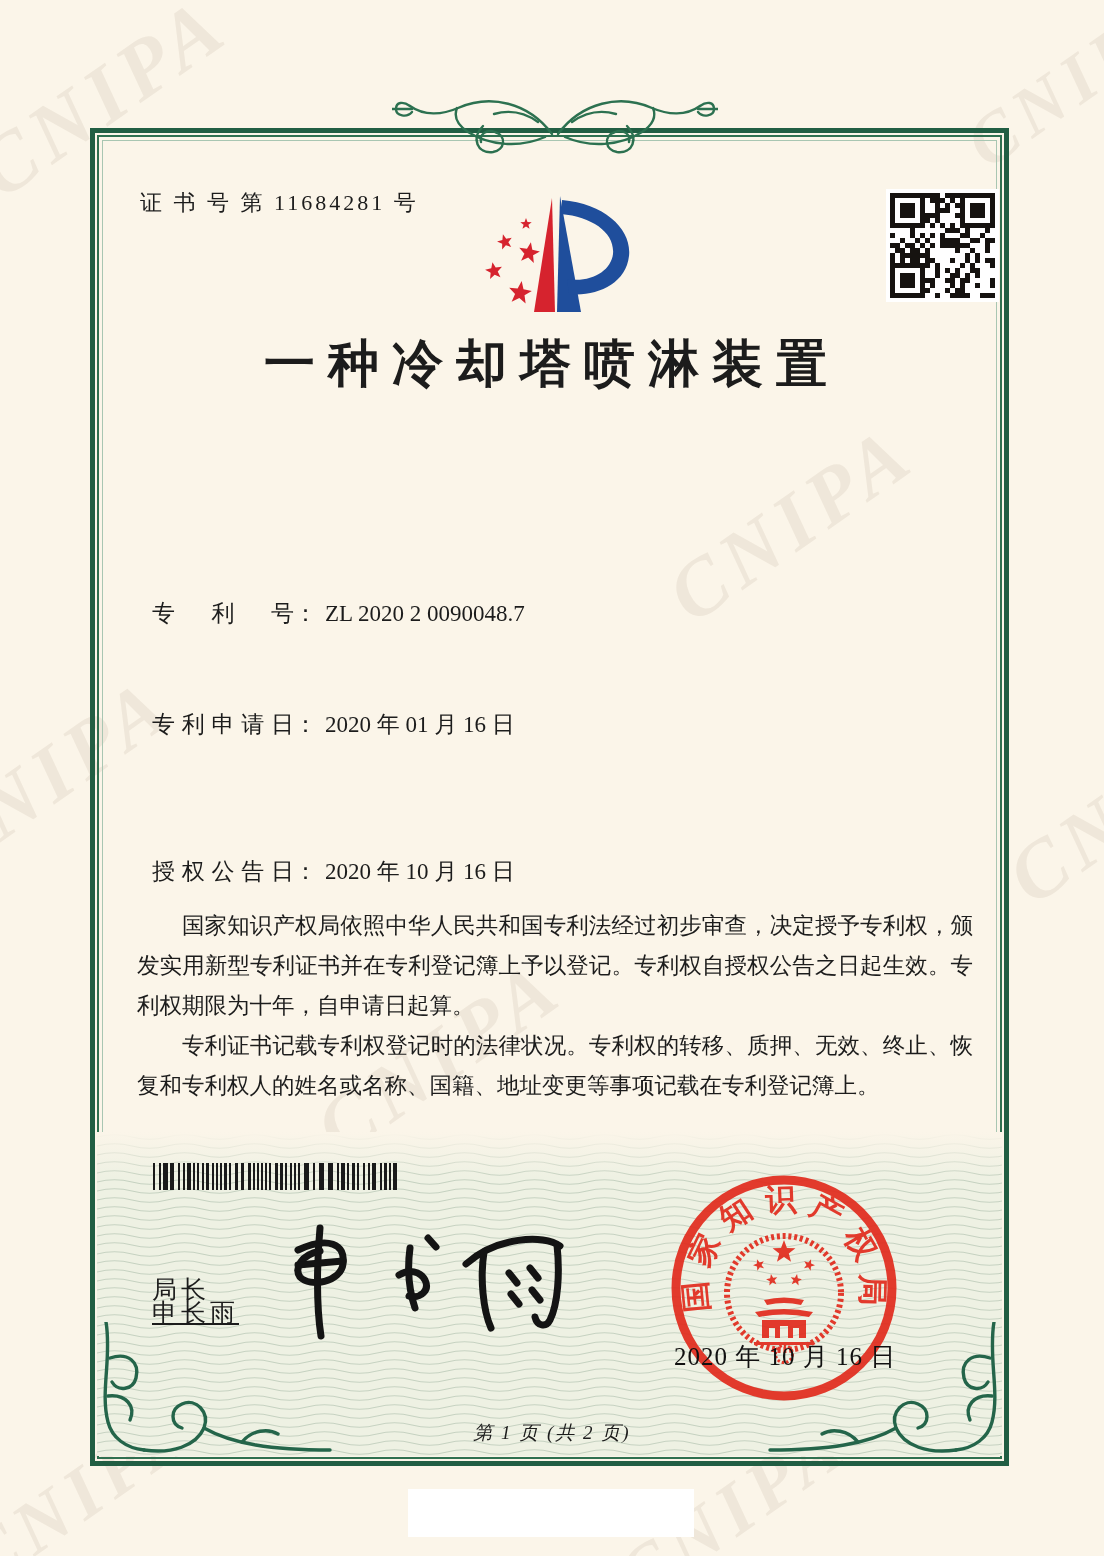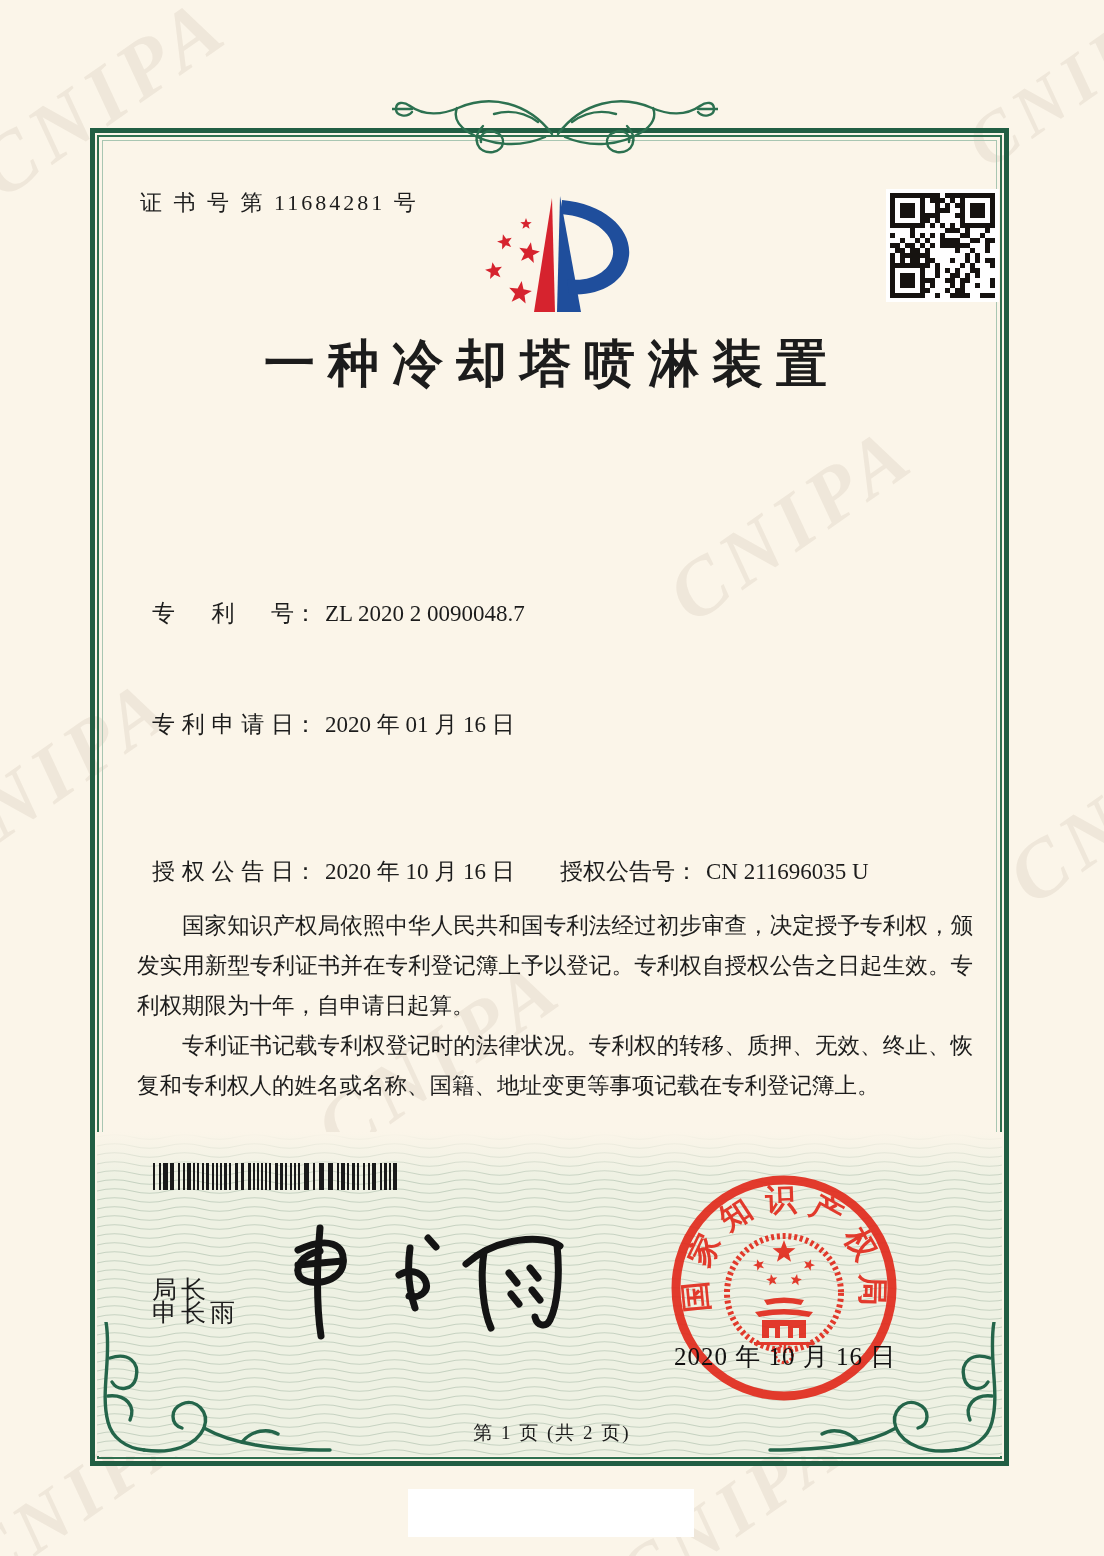--- a/index.html
+++ b/index.html
@@ -41,27 +41,27 @@
   .grant-no{position:absolute;left:408px;top:0;}
   
   .paras{position:absolute;left:137px;top:906px;width:836px;font-size:22.5px;
     line-height:40px;text-align:justify;z-index:5;}
   .paras p{margin:0;text-indent:2em;}
   
   .barcode{position:absolute;left:153px;top:1163px;width:292px;height:27px;z-index:5;
     display:flex;align-items:stretch;}
   .barcode i{display:block;background:#1a1a1a;}
   .director-title{position:absolute;left:152px;top:1250px;font-size:25px;letter-spacing:4px;z-index:6;margin-top:23px;}
-  .director-name{position:absolute;left:152px;top:1296px;font-size:25px;letter-spacing:4px;z-index:6;}
+  .director-name{position:absolute;left:152px;top:1296px;font-size:25px;letter-spacing:4px;z-index:6;text-decoration:underline;}
   .sig{position:absolute;left:258px;top:1218px;z-index:6;}
   .seal{position:absolute;left:660px;top:1164px;z-index:7;}
   .seal-date{position:absolute;left:665px;top:1340px;width:240px;text-align:center;
     font-size:25px;color:#111;letter-spacing:1px;z-index:8;white-space:nowrap;}
   .page-num{position:absolute;left:0;top:1420px;width:100%;text-align:center;font-size:19px;
-    letter-spacing:2px;z-index:5;}
+    letter-spacing:2px;z-index:5;font-style:italic;}
   .note-band{position:absolute;left:408px;top:1489px;width:286px;height:48px;background:#ffffff;z-index:5;}
   .note{position:absolute;left:408px;top:1500px;width:286px;text-align:center;font-size:20px;
     letter-spacing:5px;z-index:6;}
 </style>
 </head>
 <body>
 
 <div class="page">
 
   <div class="wm" style="left:-40px;top:50px;font-size:82px;">CNIPA</div>
@@ -595,23 +595,20 @@
   <div class="frow" style="top:598px;">
     <span class="flabel">专利号</span><span class="fcolon">：</span><span class="fvalue">ZL 2020 2 0090048.7</span>
   </div>
   <div class="frow" style="top:665px;margin-top:44px;">
     <span class="flabel">专利申请日</span><span class="fcolon">：</span><span class="fvalue">2020 年 01 月 16 日</span>
   </div>
 
   <div class="frow" style="top:856px;width:830px;">
     <span>
       <span class="flabel">授权公告日</span><span class="fcolon">：</span><span class="fvalue">2020 年 10 月 16 日</span>
-    </span>
-    <span class="grant-no">
-      <span>授权公告号</span><span>：</span><span class="fvalue">CN 211696035 U</span>
     </span>
   </div>
 
   <div class="paras">
     <p>国家知识产权局依照中华人民共和国专利法经过初步审查，决定授予专利权，颁发实用新型专利证书并在专利登记簿上予以登记。专利权自授权公告之日起生效。专利权期限为十年，自申请日起算。</p>
     <p>专利证书记载专利权登记时的法律状况。专利权的转移、质押、无效、终止、恢复和专利权人的姓名或名称、国籍、地址变更等事项记载在专利登记簿上。</p>
   </div>
 
   <div class="barcode">
       <i style="width:2px;margin-right:4px"></i>

